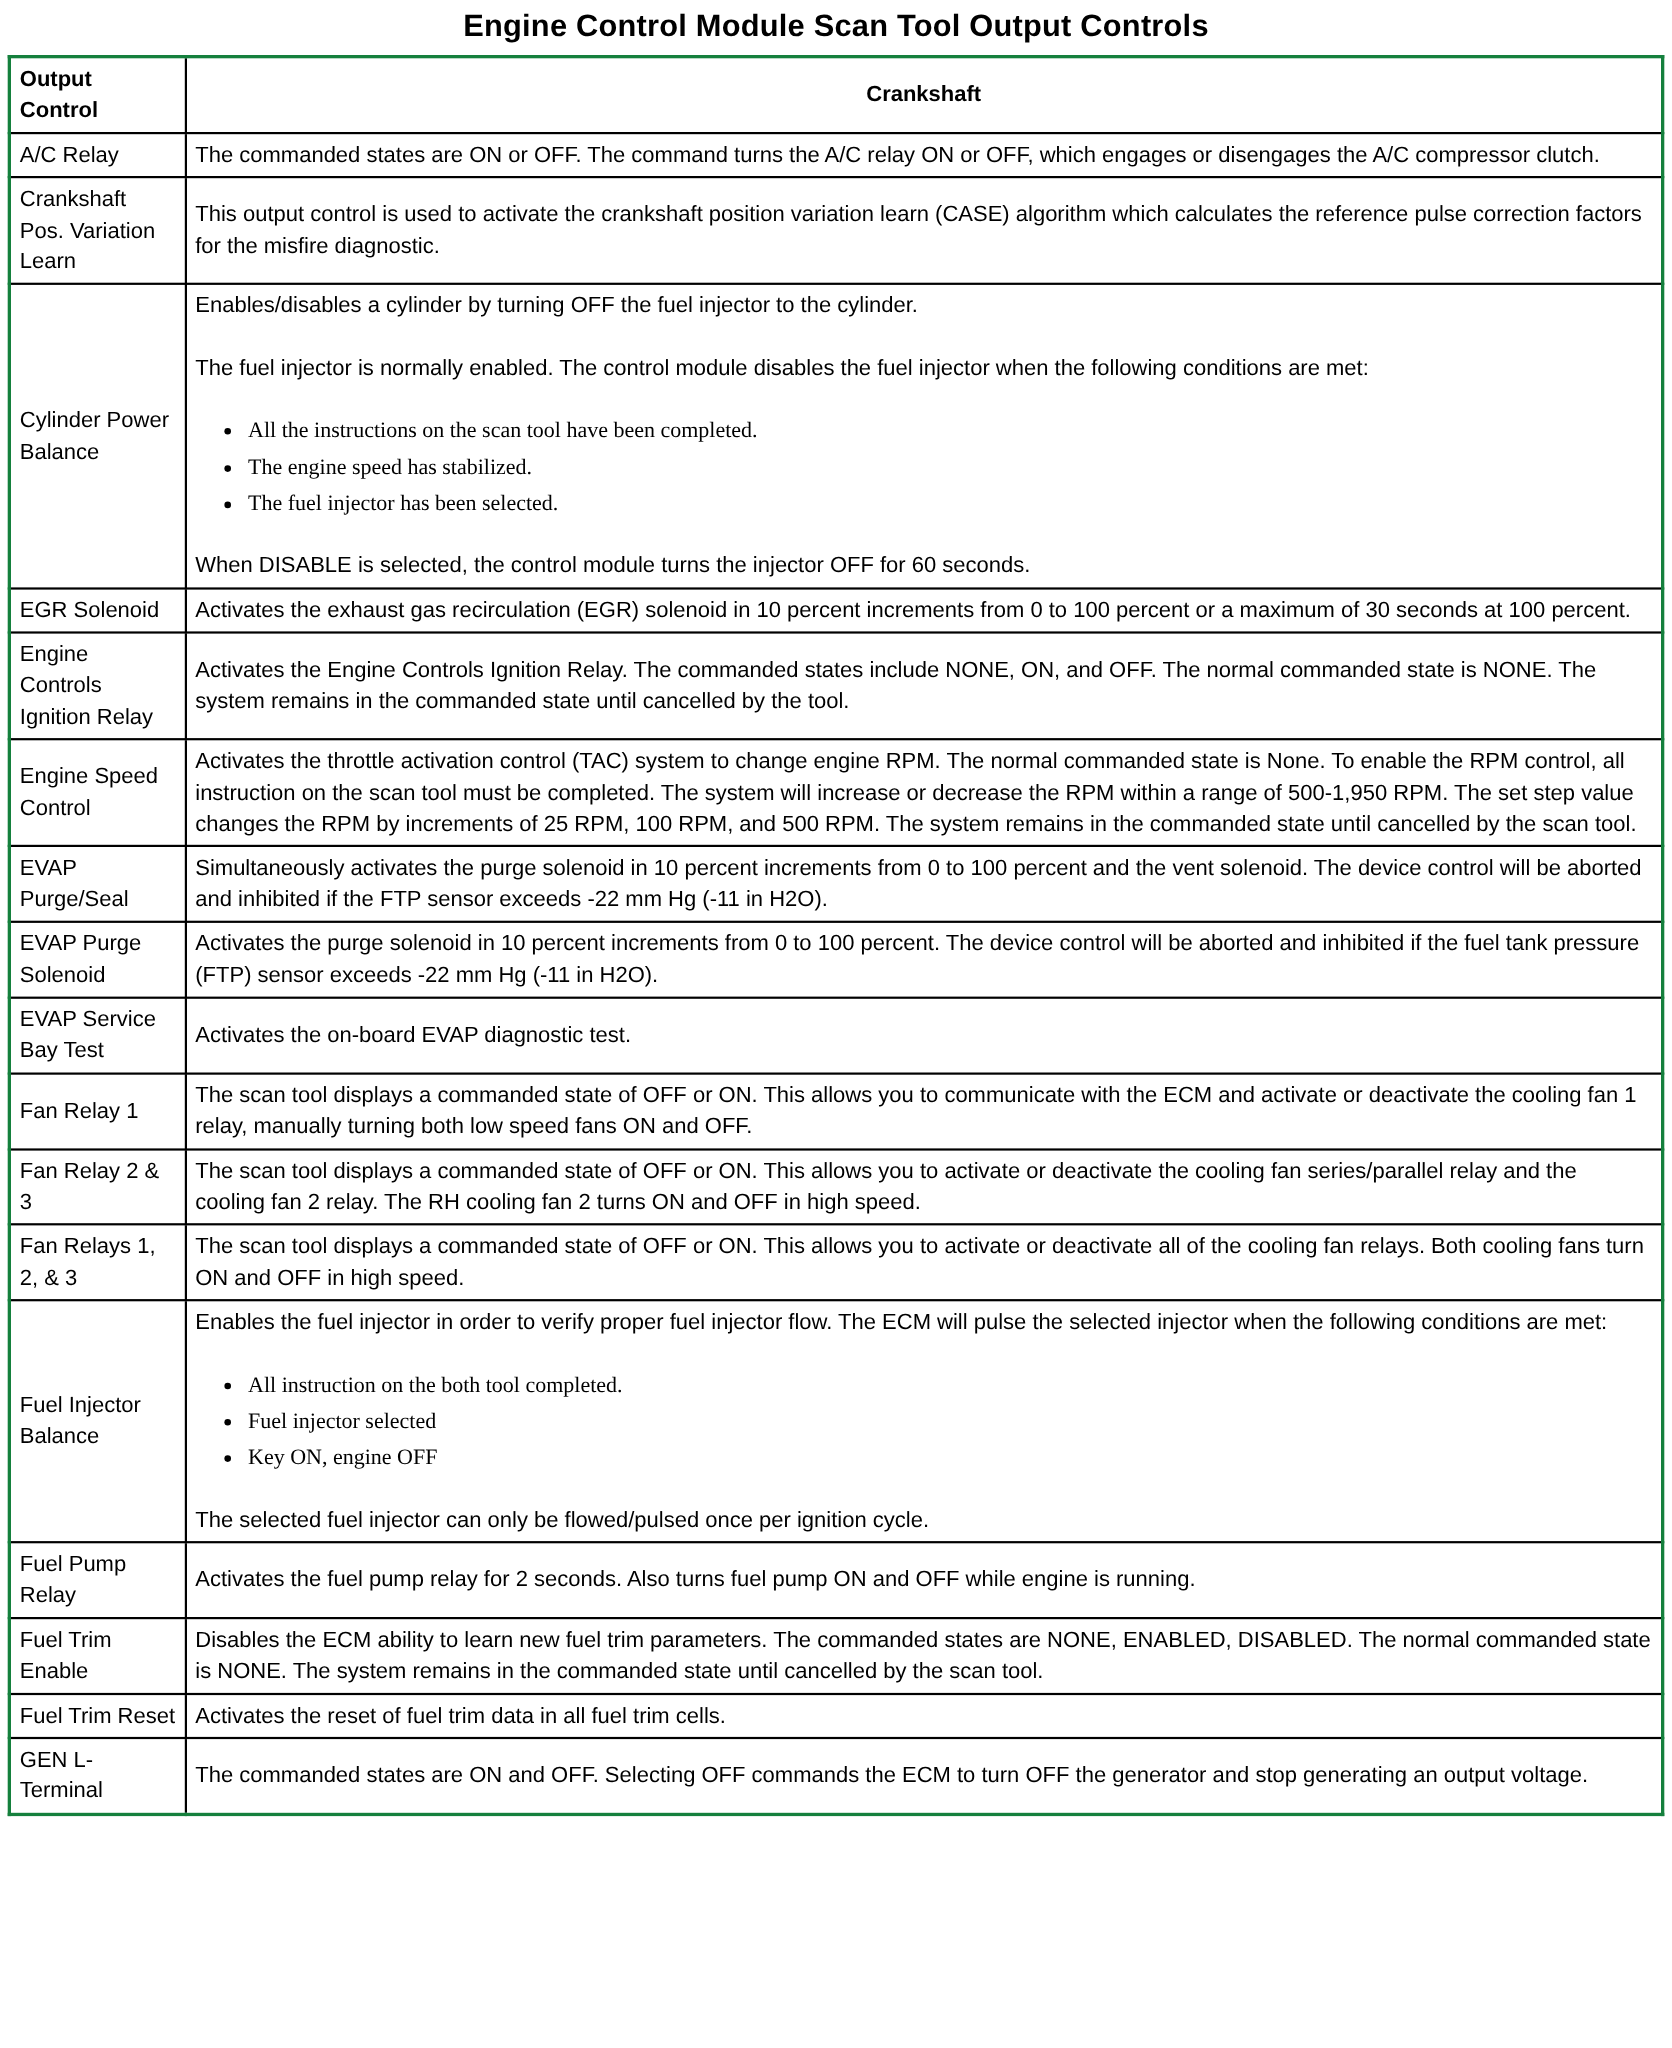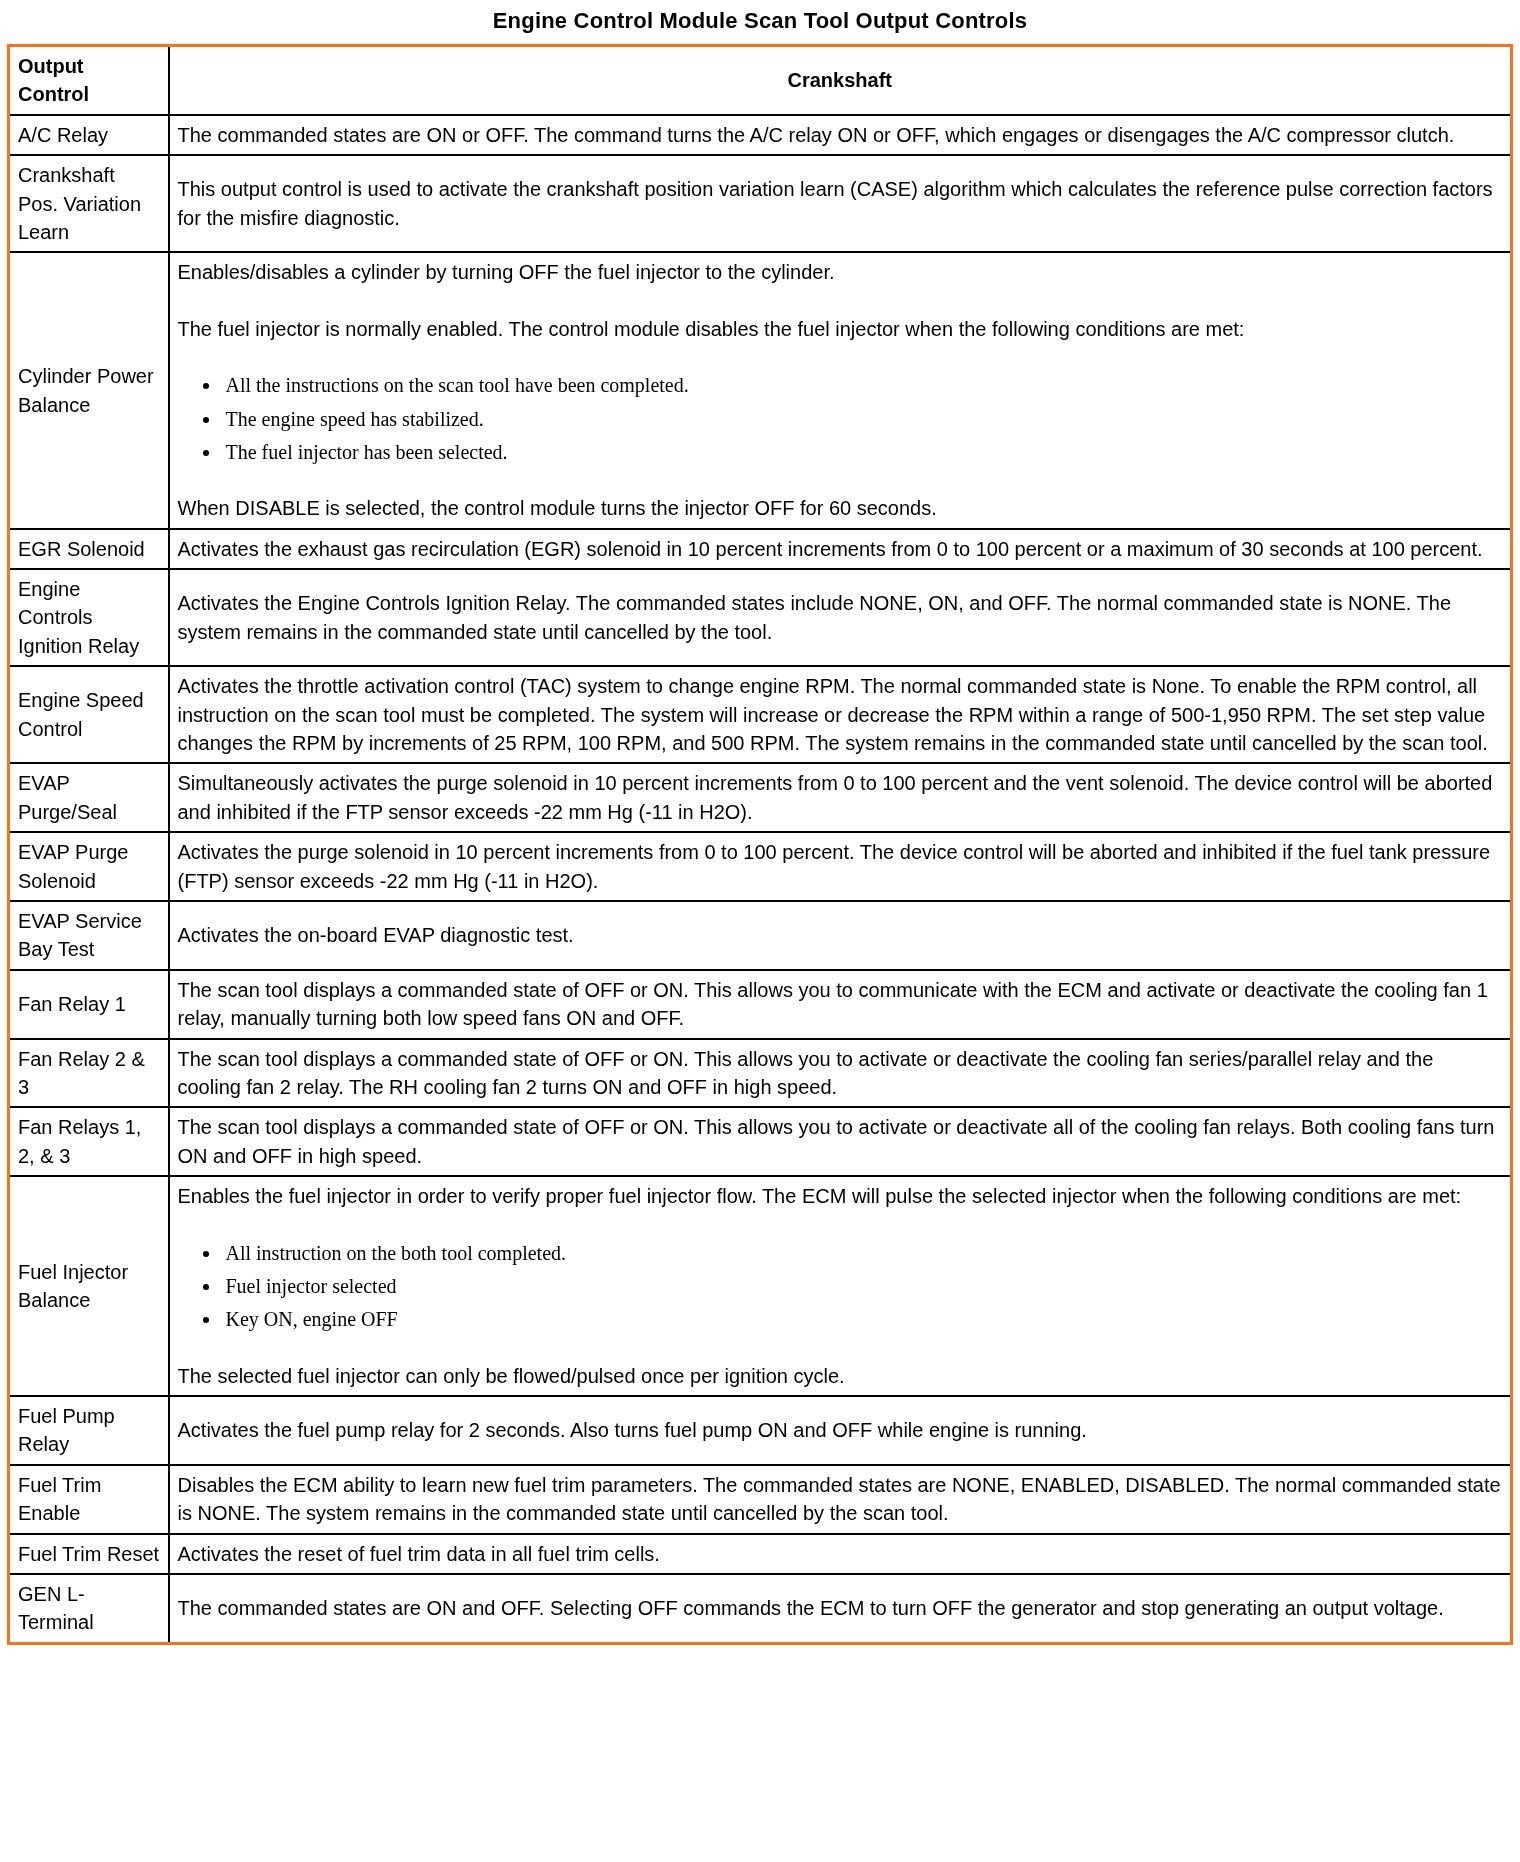--- a/index.html
+++ b/index.html
@@ -10,29 +10,29 @@
     font-family: "Liberation Sans", "DejaVu Sans", sans-serif;
   }
   .page {
     width: 1520px;
     box-sizing: border-box;
     padding: 6px 7px 8px 7px;
     background: #ffffff;
   }
   .doc-title {
     text-align: center;
-    font-size: 22px;
+    font-size: 28px;
     font-weight: bold;
     margin: 2px 0 10px 0;
     letter-spacing: 0.2px;
   }
   table.controls-table {
     width: 100%;
     border-collapse: collapse;
-    border: 3px solid #f97316;
+    border: 3px solid #15803d;
     table-layout: fixed;
     font-size: 20px;
     line-height: 1.42;
   }
   table.controls-table th,
   table.controls-table td {
     border: 2px solid #000000;
     vertical-align: middle;
     padding: 5px 8px;
     word-wrap: break-word;

